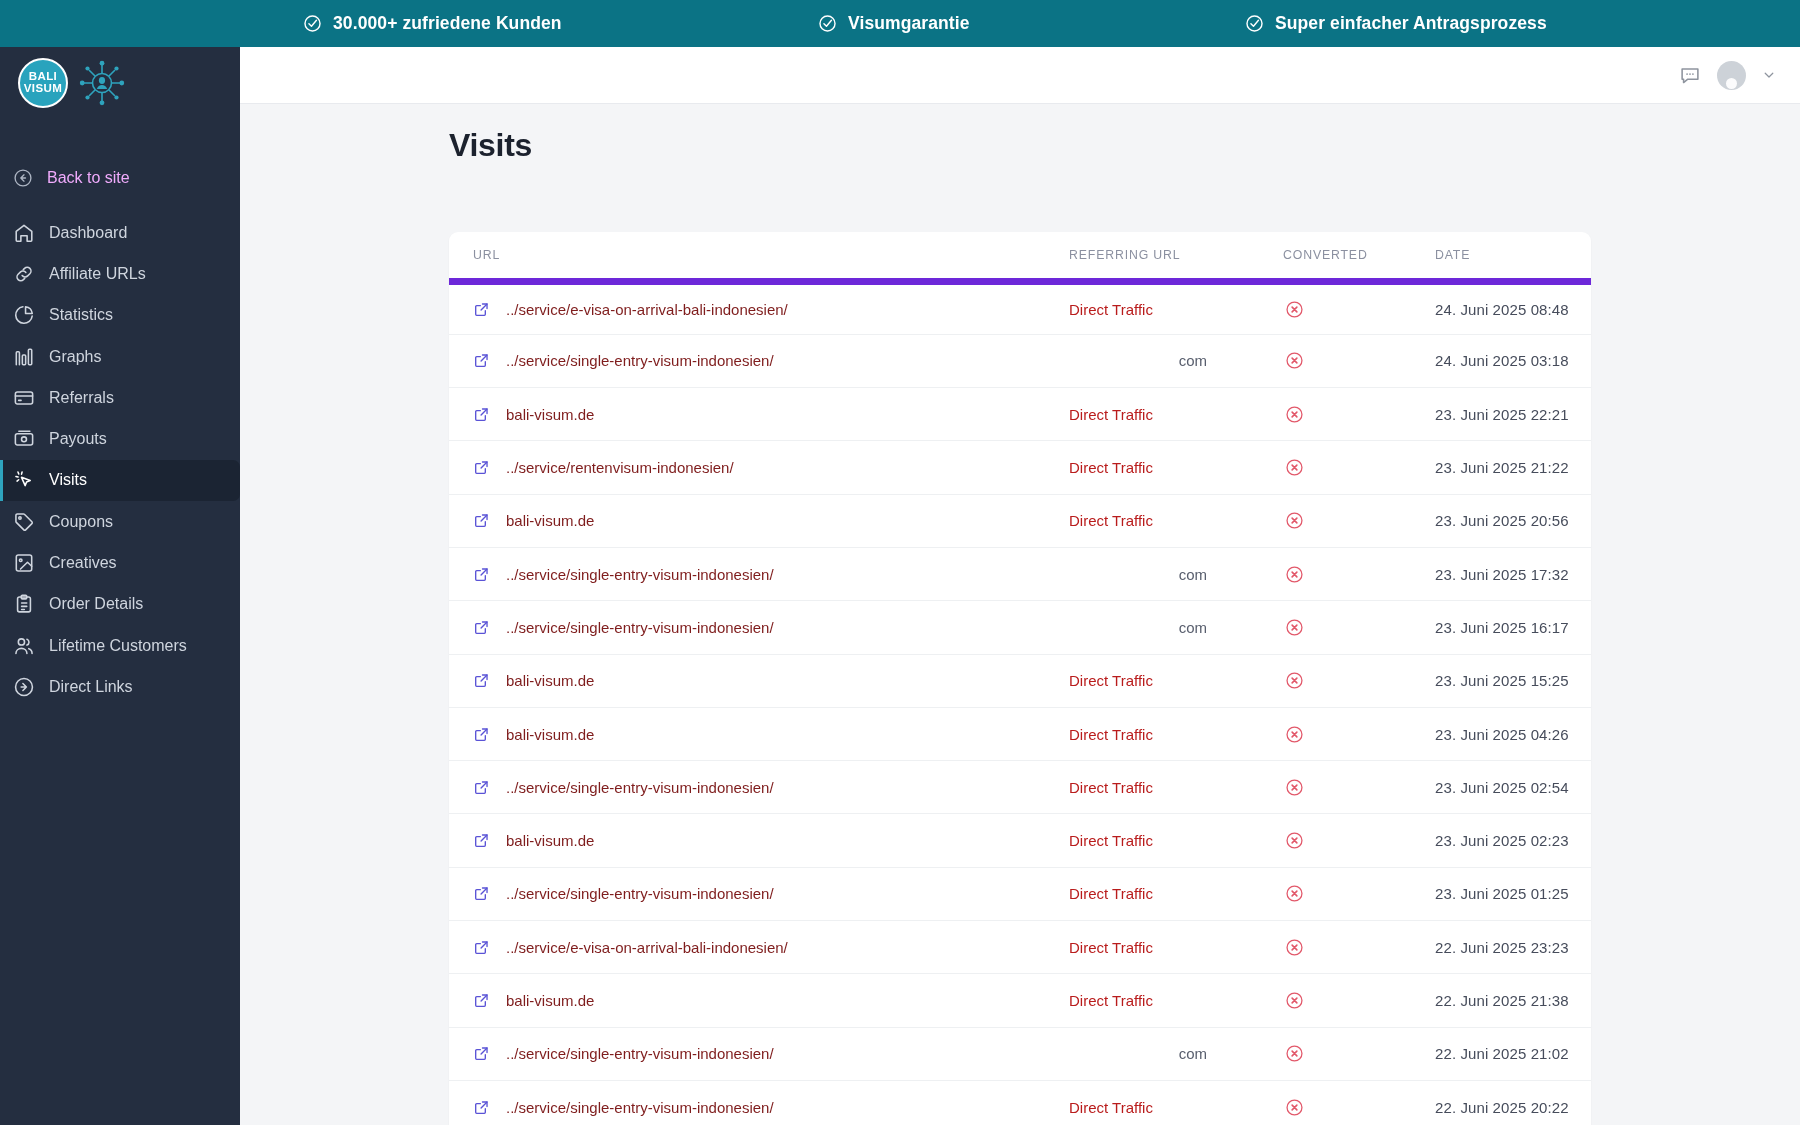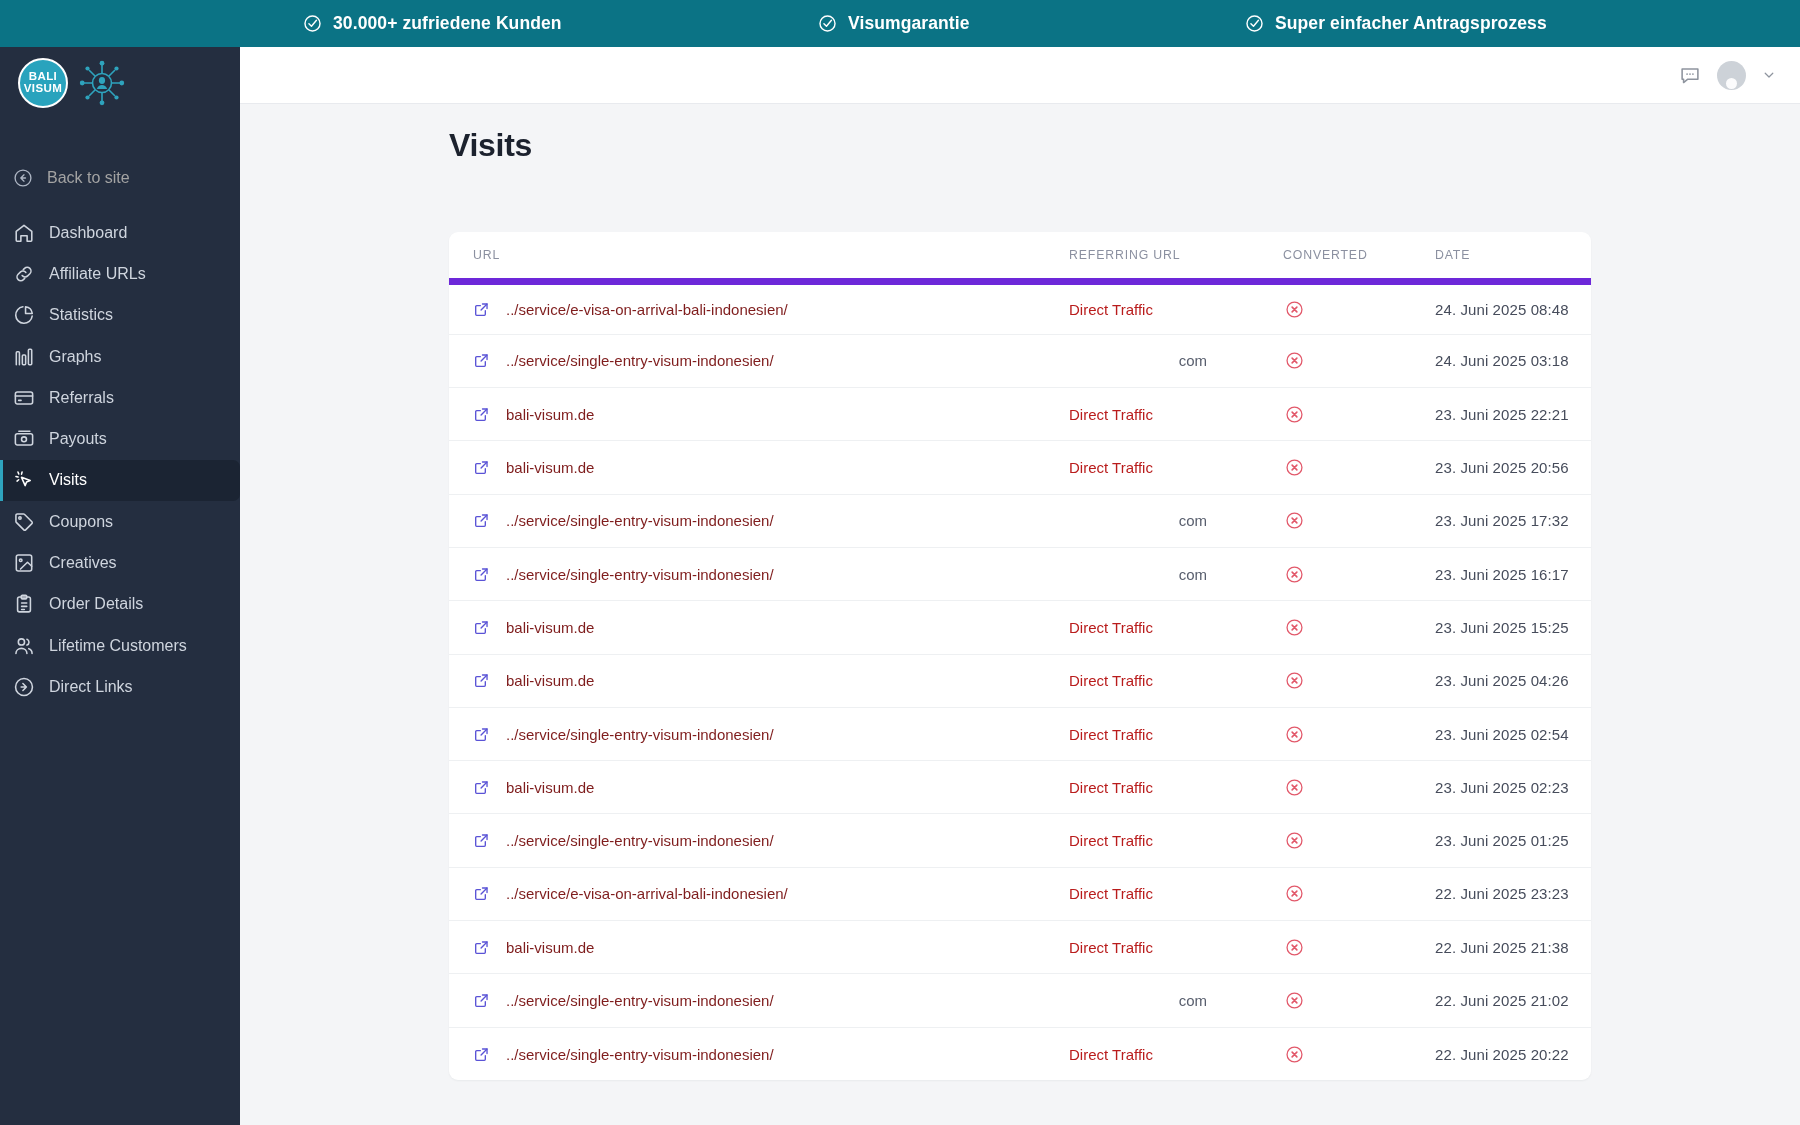--- a/index.html
+++ b/index.html
@@ -65,21 +65,21 @@
   }
   .logo-net { width: 52px; height: 52px; display:block; }
 
   .back-row {
     position: absolute;
     top: 112px; left: 0;
     width: 240px; height: 38px;
     display: flex; align-items: center;
     padding-left: 13px; gap: 14px;
   }
-  .back-row .lbl { color: #a3a3a3; font-size: 16px; }
+  .back-row .lbl { color: #f0abfc; font-size: 16px; }
 
   .nav { position: absolute; top: 165px; left: 0; width: 240px; }
   .nav-item {
     position: relative;
     display: flex; align-items: center;
     gap: 14px;
     height: 41.3px;
     padding-left: 13px;
     color: #cfd5de;
     font-size: 16px;
@@ -460,20 +460,42 @@
             <td class="col-date date-cell">23. Juni 2025 22:21</td>
           </tr>
           <tr>
             <td class="col-url">
               <span class="url-cell">
                 <svg class="ext-icon" viewBox="0 0 24 24" fill="none" stroke="#5a53d6" stroke-width="1.9" stroke-linecap="round" stroke-linejoin="round">
                   <path d="M13.4 4.2H19.8V10.6"></path>
                   <path d="M19.8 4.2L11.4 12.6"></path>
                   <path d="M17.4 13.6v5.2a1.4 1.4 0 0 1-1.4 1.4H5.2a1.4 1.4 0 0 1-1.4-1.4V8a1.4 1.4 0 0 1 1.4-1.4h5.2"></path>
                 </svg>
+                <a class="url-link">../service/rentenvisum-indonesien/</a>
+              </span>
+            </td>
+            <td class="col-ref">
+              <div class="ref-cell">Direct Traffic</div>
+            </td>
+            <td class="col-conv">
+              <svg class="conv-icon" viewBox="0 0 24 24" fill="none" stroke="#e2586a" stroke-width="1.6" stroke-linecap="round" stroke-linejoin="round">
+                <circle cx="12" cy="12" r="9.4"></circle>
+                <path d="M9 9l6 6M15 9l-6 6" stroke-width="2"></path>
+              </svg>
+            </td>
+            <td class="col-date date-cell">23. Juni 2025 21:22</td>
+          </tr>
+          <tr>
+            <td class="col-url">
+              <span class="url-cell">
+                <svg class="ext-icon" viewBox="0 0 24 24" fill="none" stroke="#5a53d6" stroke-width="1.9" stroke-linecap="round" stroke-linejoin="round">
+                  <path d="M13.4 4.2H19.8V10.6"></path>
+                  <path d="M19.8 4.2L11.4 12.6"></path>
+                  <path d="M17.4 13.6v5.2a1.4 1.4 0 0 1-1.4 1.4H5.2a1.4 1.4 0 0 1-1.4-1.4V8a1.4 1.4 0 0 1 1.4-1.4h5.2"></path>
+                </svg>
                 <a class="url-link">bali-visum.de</a>
               </span>
             </td>
             <td class="col-ref">
               <div class="ref-cell">Direct Traffic</div>
             </td>
             <td class="col-conv">
               <svg class="conv-icon" viewBox="0 0 24 24" fill="none" stroke="#e2586a" stroke-width="1.6" stroke-linecap="round" stroke-linejoin="round">
                 <circle cx="12" cy="12" r="9.4"></circle>
                 <path d="M9 9l6 6M15 9l-6 6" stroke-width="2"></path>

